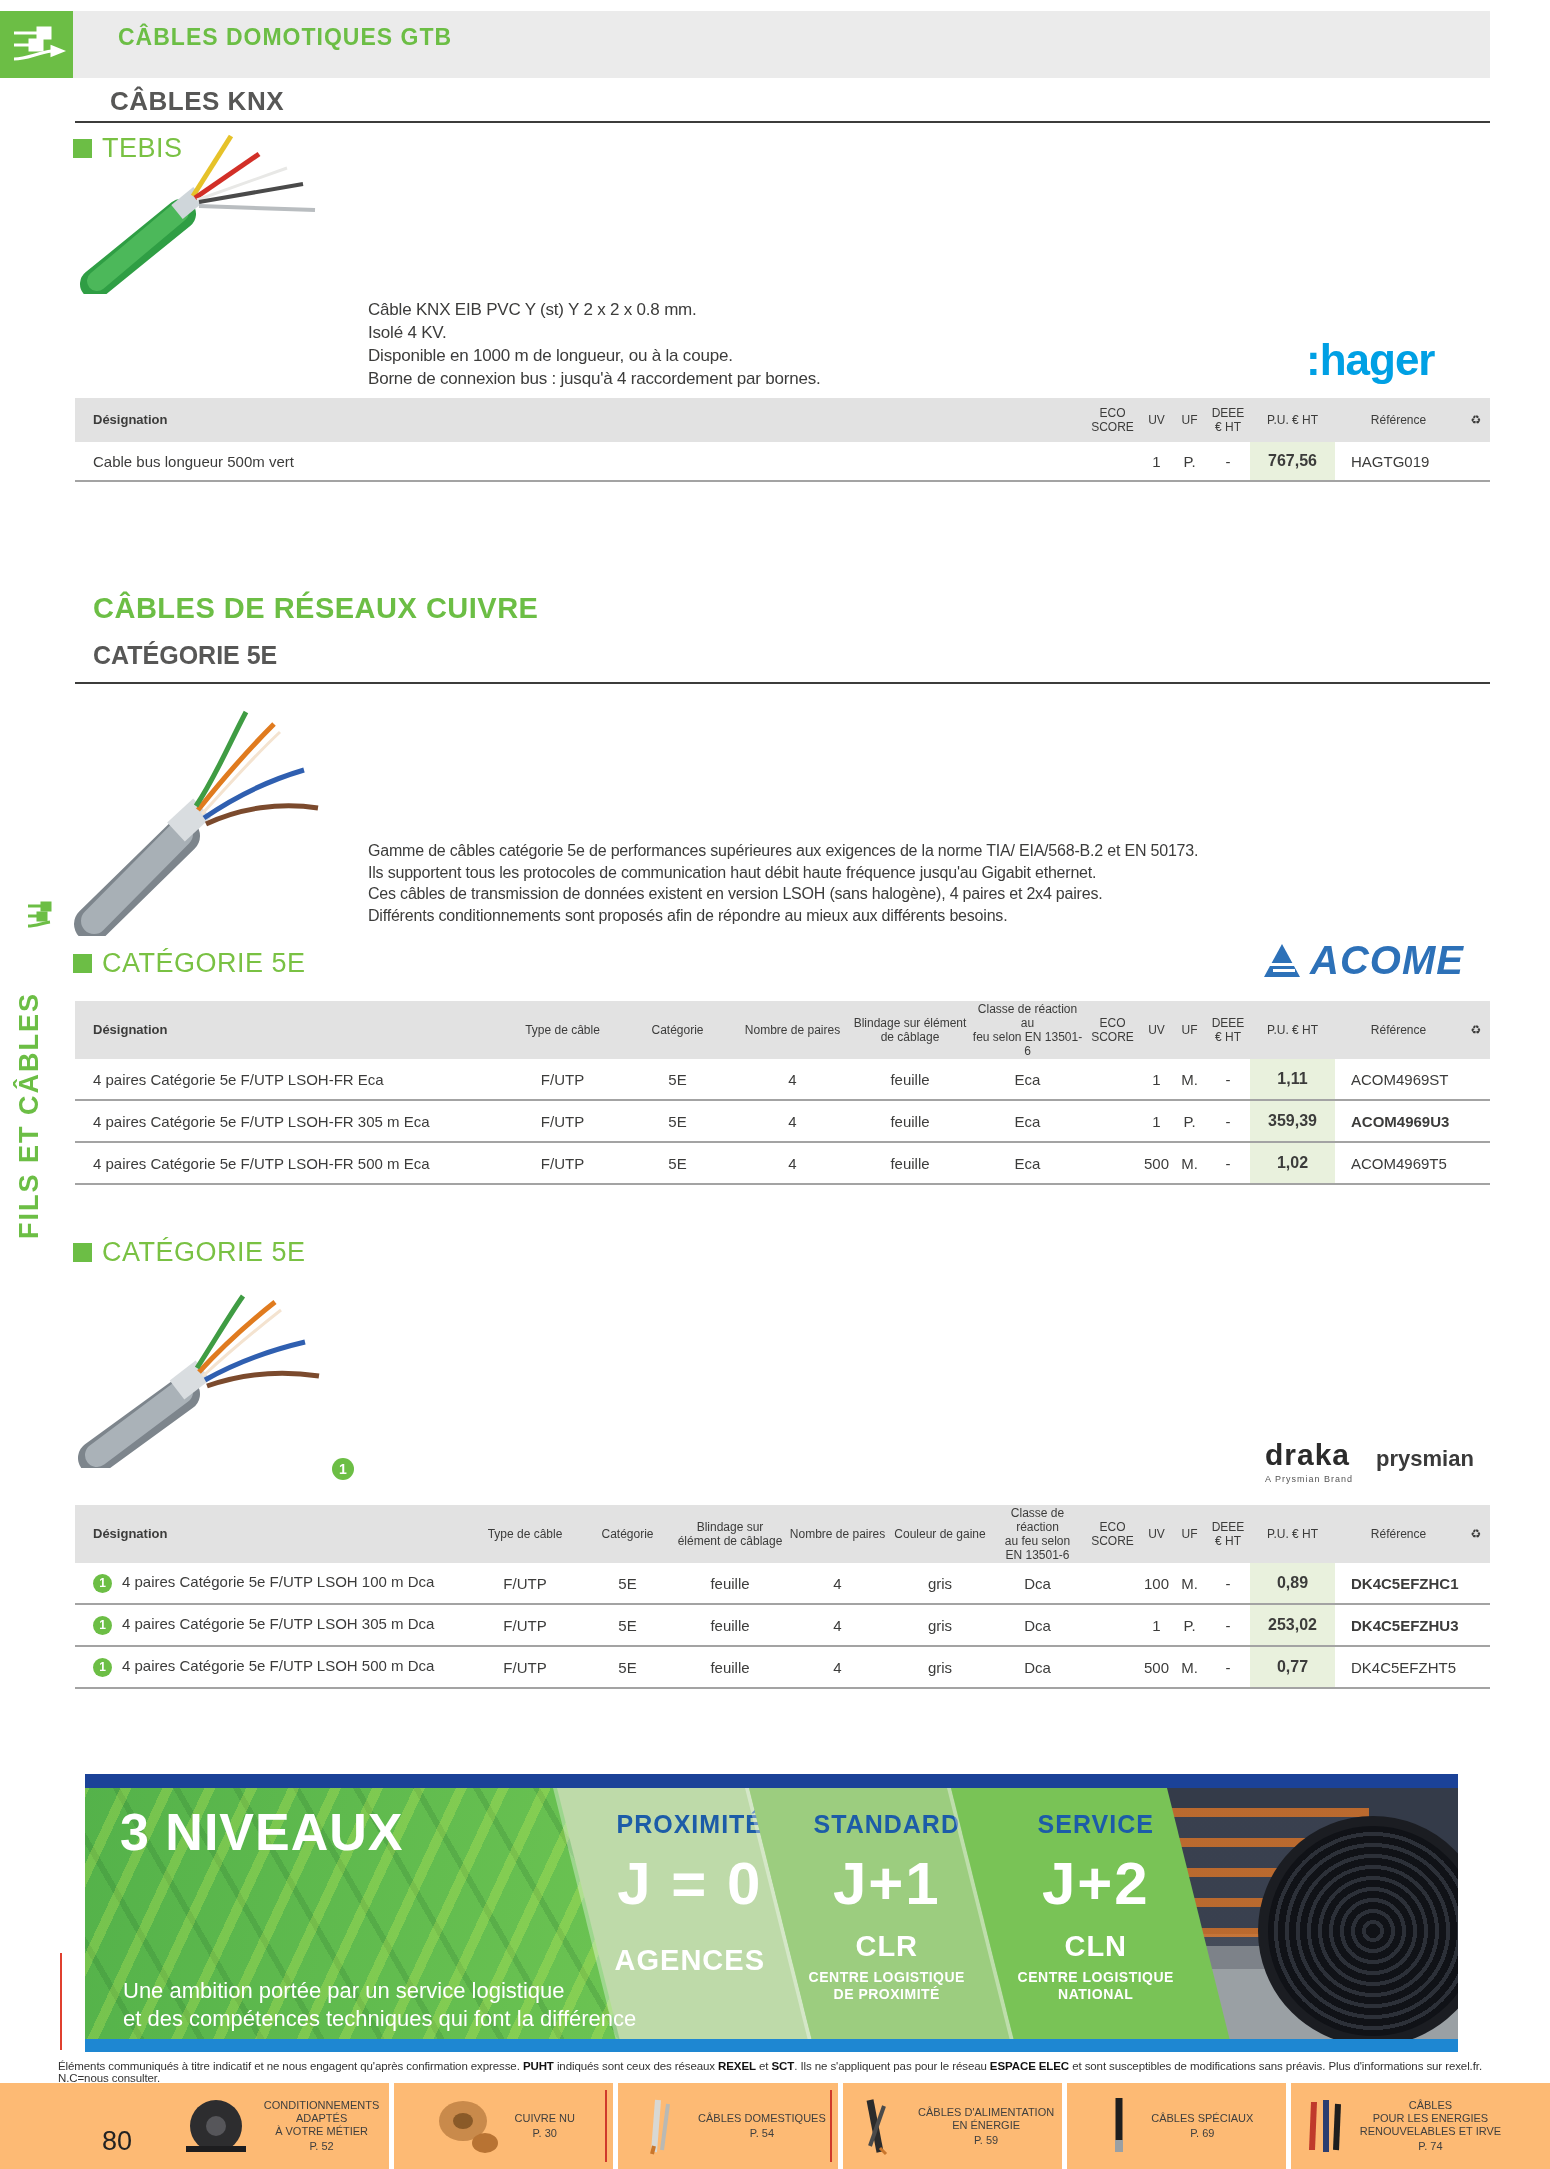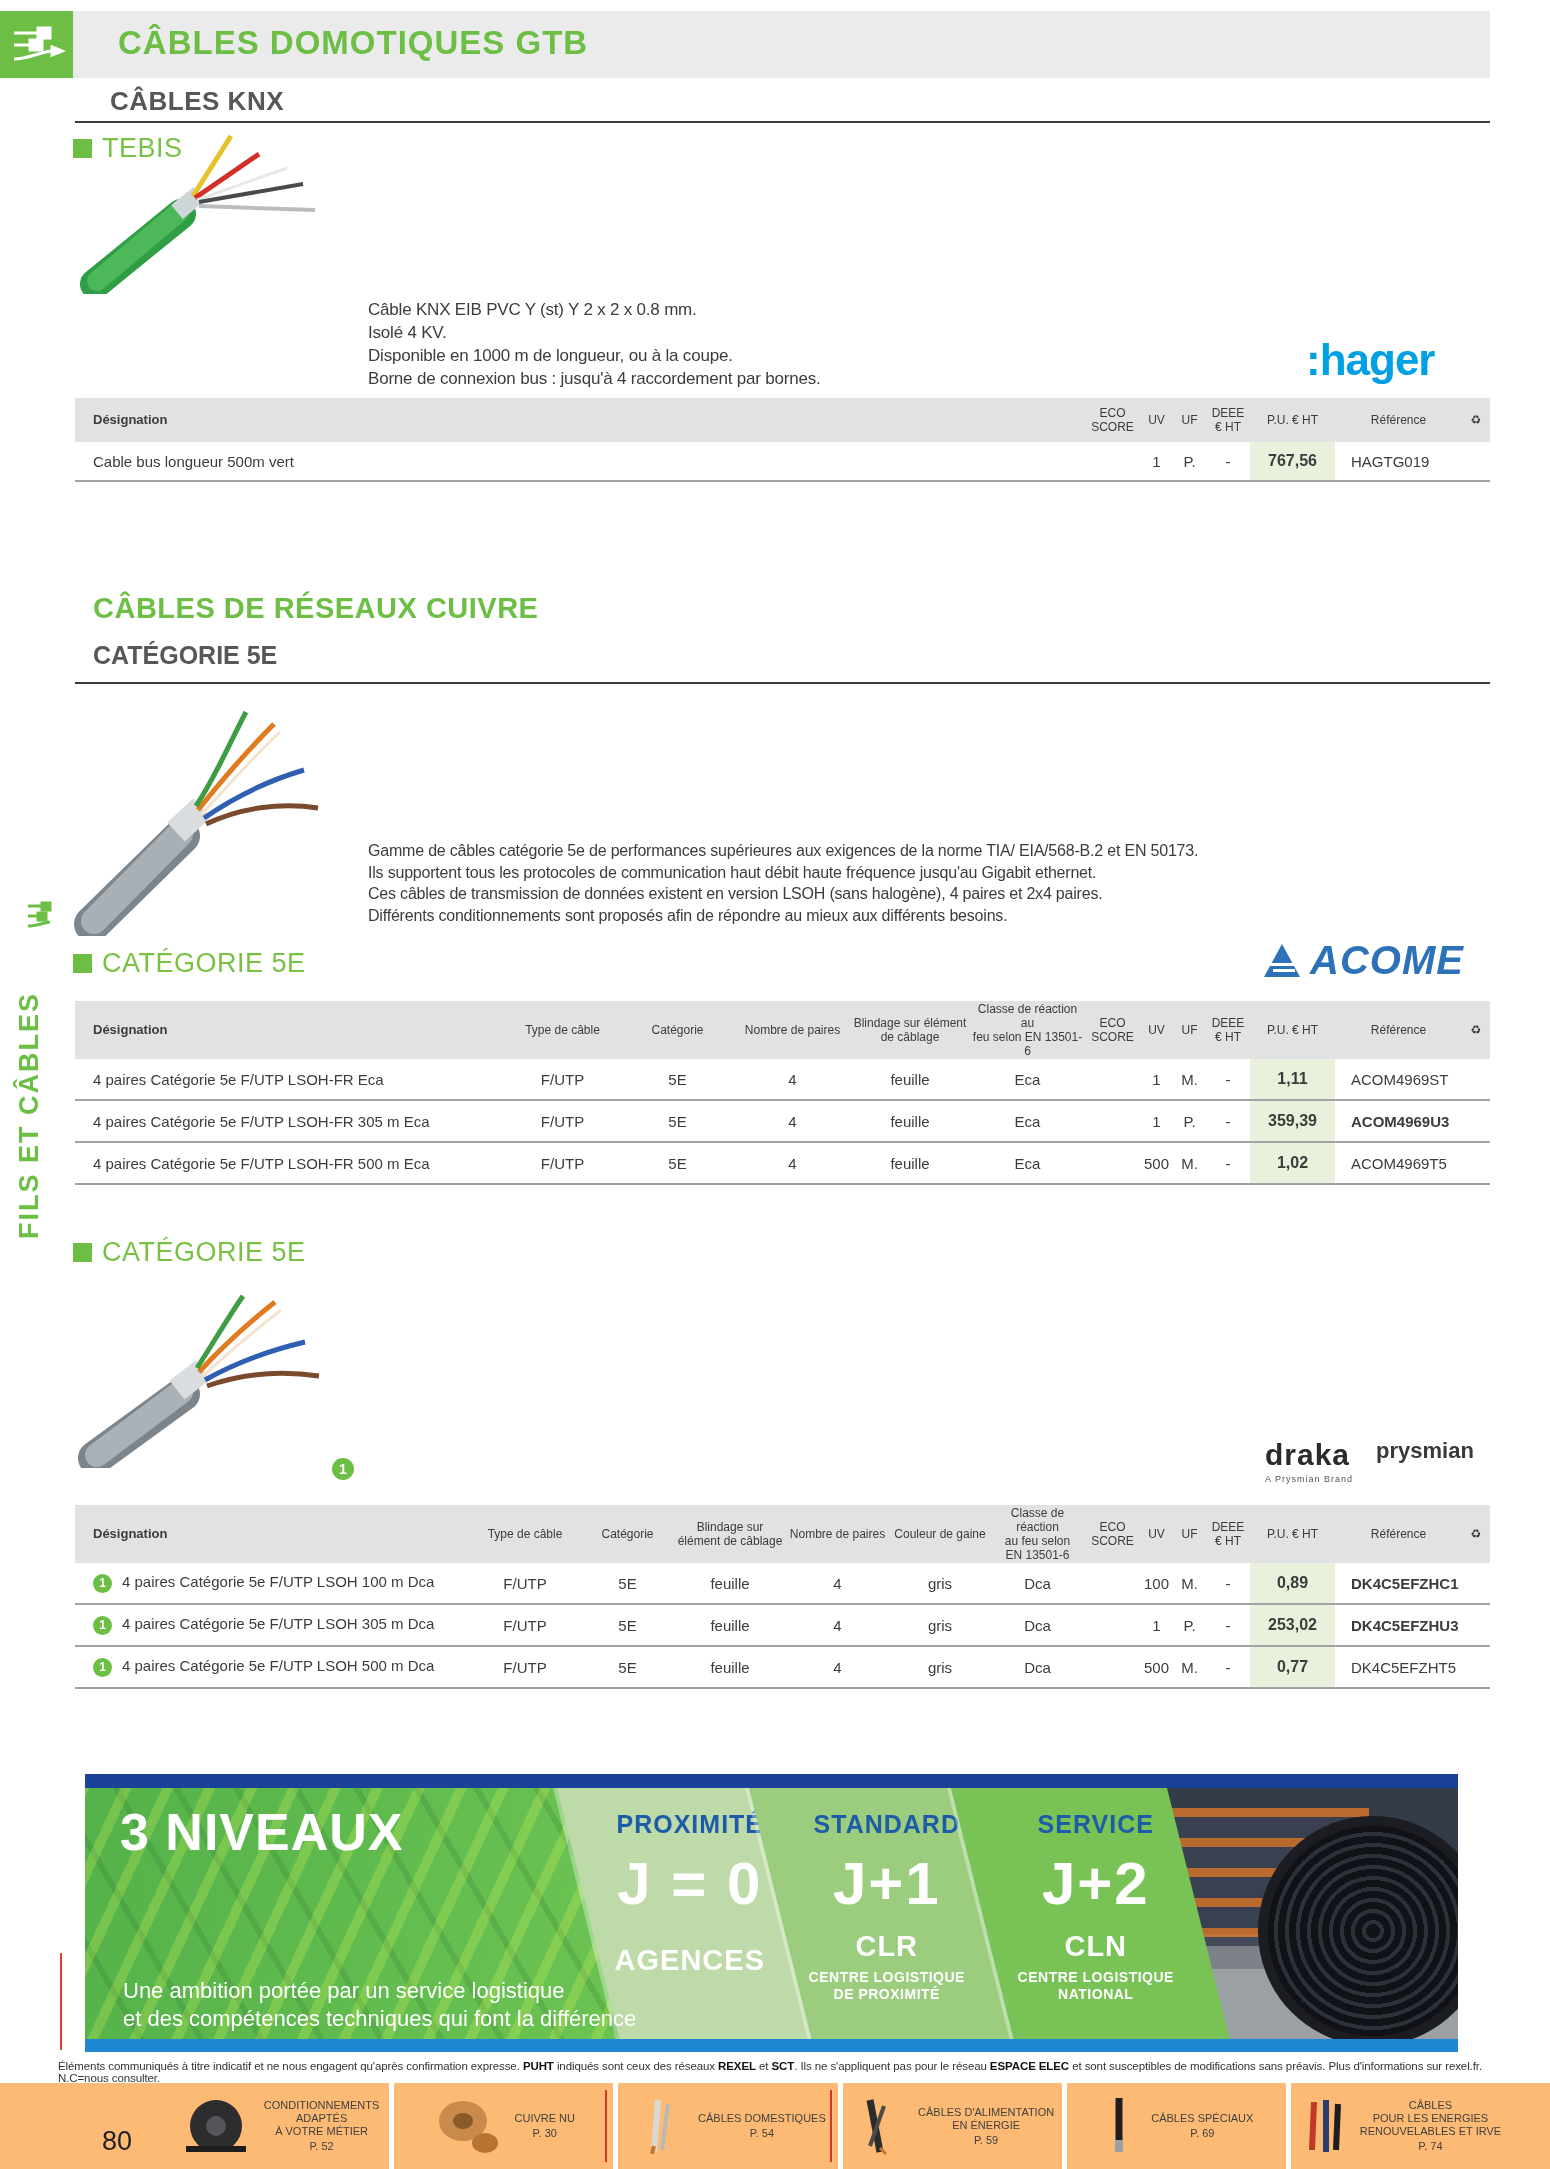--- a/index.html
+++ b/index.html
@@ -8,21 +8,21 @@
   .abs{position:absolute;}
   .pre{white-space:pre-line;}
 
   
   .printbar{left:40px;top:14px;width:16px;}
   .printbar div{height:4px;width:16px;}
 
   
   .logo-box{left:0;top:11px;width:73px;height:67px;background:#6cbe45;}
   .header-band{left:73px;top:11px;width:1417px;height:67px;background:#ebebeb;}
-  .header-title{left:118px;top:24px;font-size:33px;font-weight:700;color:#6cbe45;letter-spacing:1px;}
+  .header-title{left:118px;top:24px;font-size:23px;font-weight:700;color:#6cbe45;letter-spacing:1px;}
   .knx-title{left:110px;top:86px;font-size:26px;font-weight:700;color:#575756;letter-spacing:.5px;}
   .rule1{left:75px;top:121px;width:1415px;height:2px;background:#3c3c3b;}
 
   .sec-label{display:flex;align-items:center;gap:10px;}
   .sec-square{width:19px;height:19px;background:#6cbe45;}
   .sec-text{font-size:27px;color:#79c143;letter-spacing:.5px;}
 
   .desc{font-size:17px;line-height:23px;color:#3c3c3b;letter-spacing:-.2px;}
 
   .hager{left:1306px;top:335px;width:160px;font-size:44px;font-weight:700;color:#00a0e4;letter-spacing:-1px;}
@@ -46,21 +46,21 @@
   .h2-green{left:93px;top:592px;font-size:29px;font-weight:700;color:#6cbe45;letter-spacing:.5px;}
   .h2-dark{left:93px;top:641px;font-size:25px;font-weight:700;color:#575756;}
   .rule2{left:75px;top:682px;width:1415px;height:2px;background:#3c3c3b;}
 
   
   .acome{left:1262px;top:938px;display:flex;align-items:center;gap:8px;}
   .acome-text{font-size:40px;font-weight:700;font-style:italic;color:#2d71b8;letter-spacing:1px;}
 
   
   .draka{left:1265px;top:1438px;width:200px;}
-  .draka-row{display:flex;align-items:flex-start;gap:13px;}
+  .draka-row{display:flex;align-items:flex-end;gap:13px;}
   .draka-d{font-size:30px;font-weight:700;color:#2b2b2b;letter-spacing:1px;}
   .draka-p{font-size:22px;color:#3a3a3a;font-weight:600;}
   .draka-sub{font-size:9px;color:#555;margin-top:2px;letter-spacing:1px;}
 
   .badge{display:inline-flex;width:22px;height:22px;border-radius:50%;background:#6cbe45;color:#fff;
          font-size:14px;font-weight:700;align-items:center;justify-content:center;}
   .badge-abs{left:332px;top:1458px;}
   td .badge{width:19px;height:19px;font-size:12px;margin-right:10px;vertical-align:middle;}
 
   

